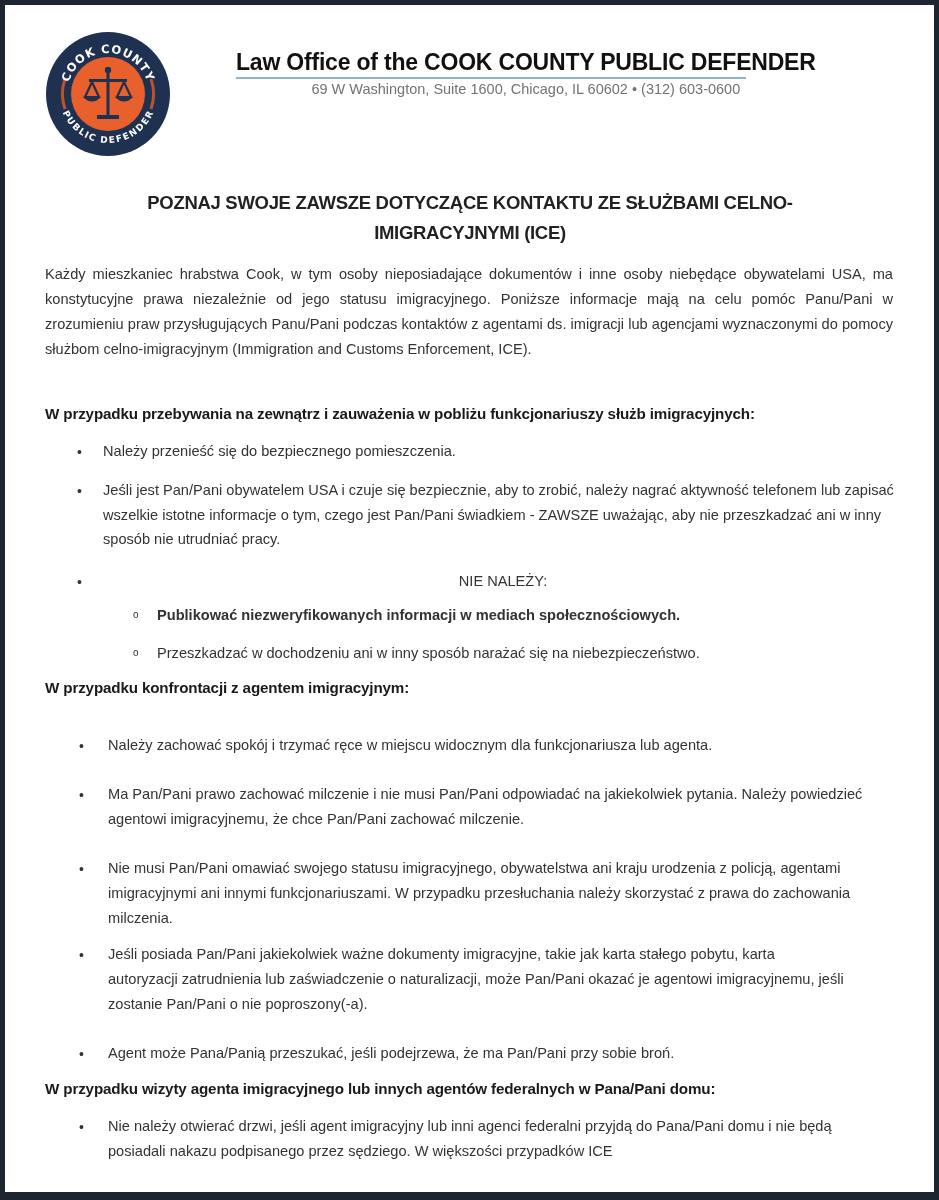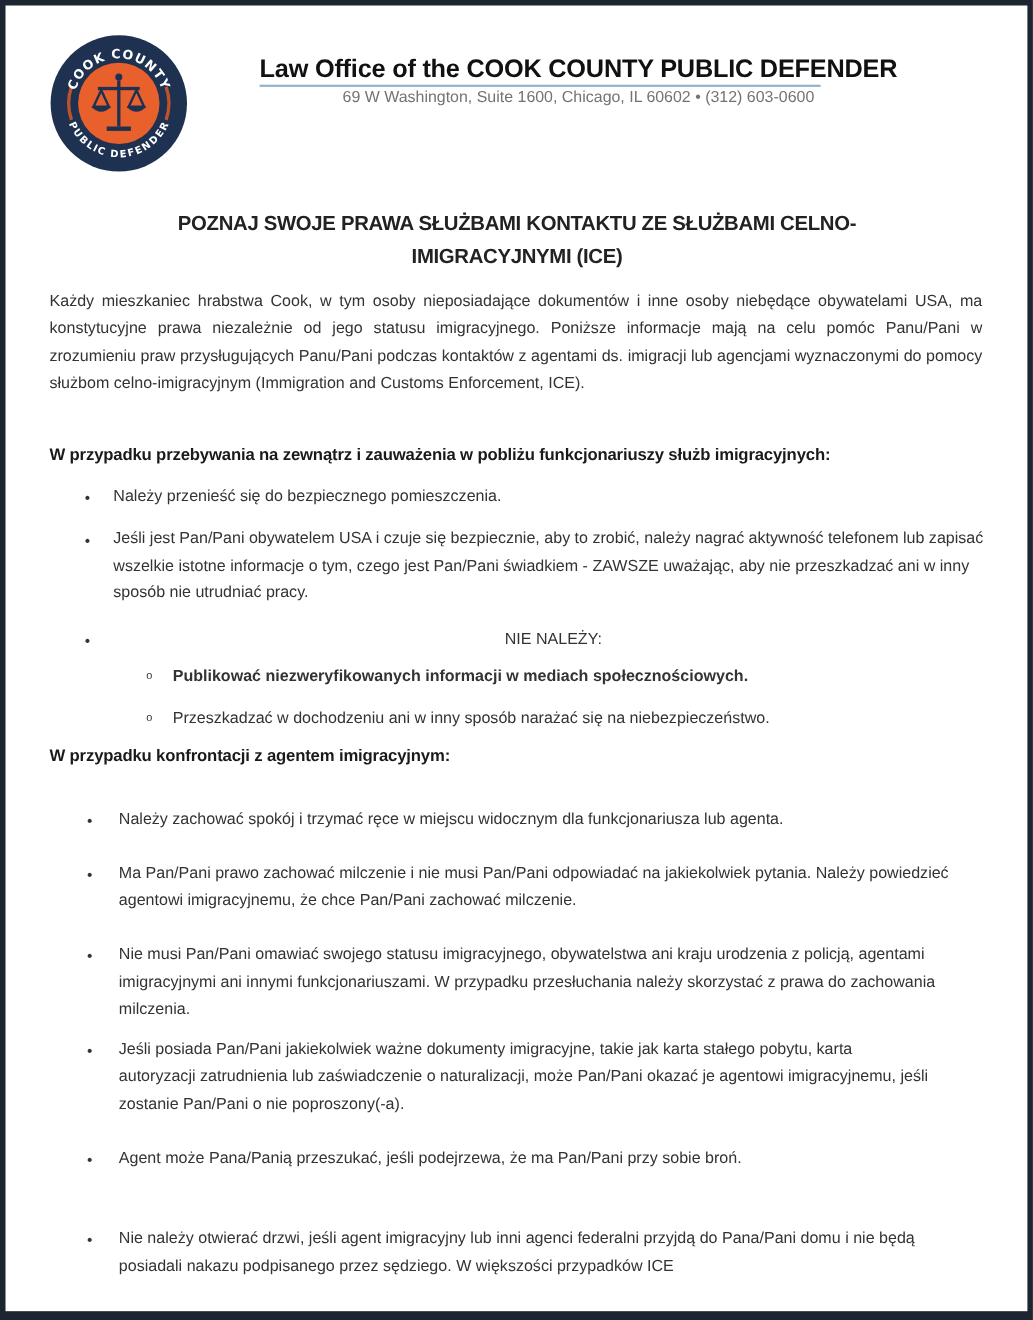--- a/index.html
+++ b/index.html
@@ -53,21 +53,21 @@
       </g>
     </svg>
     <div class="lh-text">
       <div class="lh-title">Law Office of the COOK COUNTY PUBLIC DEFENDER</div>
       <div class="lh-rule"></div>
       <div class="lh-addr">69 W Washington, Suite 1600, Chicago, IL 60602 • (312) 603-0600</div>
     </div>
   </div>
 
   <div class="doc-title">
-    <div>POZNAJ SWOJE PRAWA SŁUŻBAMI KONTAKTU ZE SŁUŻBAMI CELNO-</div>
+    <div>POZNAJ SWOJE ZAWSZE DOTYCZĄCE KONTAKTU ZE SŁUŻBAMI CELNO-</div>
     <div>IMIGRACYJNYMI (ICE)</div>
   </div>
 
   <div class="intro">Każdy mieszkaniec hrabstwa Cook, w tym osoby nieposiadające dokumentów i inne osoby niebędące obywatelami USA, ma konstytucyjne prawa niezależnie od jego statusu imigracyjnego. Poniższe informacje mają na celu pomóc Panu/Pani w zrozumieniu praw przysługujących Panu/Pani podczas kontaktów z agentami ds. imigracji lub agencjami wyznaczonymi do pomocy służbom celno-imigracyjnym (Immigration and Customs Enforcement, ICE).</div>
 
   <div class="h" style="top:400px;">W przypadku przebywania na zewnątrz i zauważenia w pobliżu funkcjonariuszy służb imigracyjnych:</div>
 
   <span class="bullet" style="left:72px; top:439px;">•</span>
   <div class="item" style="left:98px; top:434px; width:800px;">Należy przenieść się do bezpiecznego pomieszczenia.</div>
 
@@ -93,17 +93,18 @@
 
   <span class="bullet" style="left:74px; top:856px;">•</span>
   <div class="item" style="left:103px; top:851px; width:760px;">Nie musi Pan/Pani omawiać swojego statusu imigracyjnego, obywatelstwa ani kraju urodzenia z policją, agentami imigracyjnymi ani innymi funkcjonariuszami. W przypadku przesłuchania należy skorzystać z prawa do zachowania milczenia.</div>
 
   <span class="bullet" style="left:74px; top:942px;">•</span>
   <div class="item" style="left:103px; top:937px; width:740px;">Jeśli posiada Pan/Pani jakiekolwiek ważne dokumenty imigracyjne, takie jak karta stałego pobytu, karta autoryzacji zatrudnienia lub zaświadczenie o naturalizacji, może Pan/Pani okazać je agentowi imigracyjnemu, jeśli zostanie Pan/Pani o nie poproszony(-a).</div>
 
   <span class="bullet" style="left:74px; top:1041px;">•</span>
   <div class="item" style="left:103px; top:1036px; width:780px;">Agent może Pana/Panią przeszukać, jeśli podejrzewa, że ma Pan/Pani przy sobie broń.</div>
 
+  <div class="h" style="top:1075px;">W przypadku wizyty agenta imigracyjnego lub innych agentów federalnych w Pana/Pani domu:</div>
 
   <span class="bullet" style="left:74px; top:1114px;">•</span>
   <div class="item" style="left:103px; top:1109px; width:780px;">Nie należy otwierać drzwi, jeśli agent imigracyjny lub inni agenci federalni przyjdą do Pana/Pani domu i nie będą posiadali nakazu podpisanego przez sędziego. W większości przypadków ICE</div>
 
 </div>
 
 </body></html>

